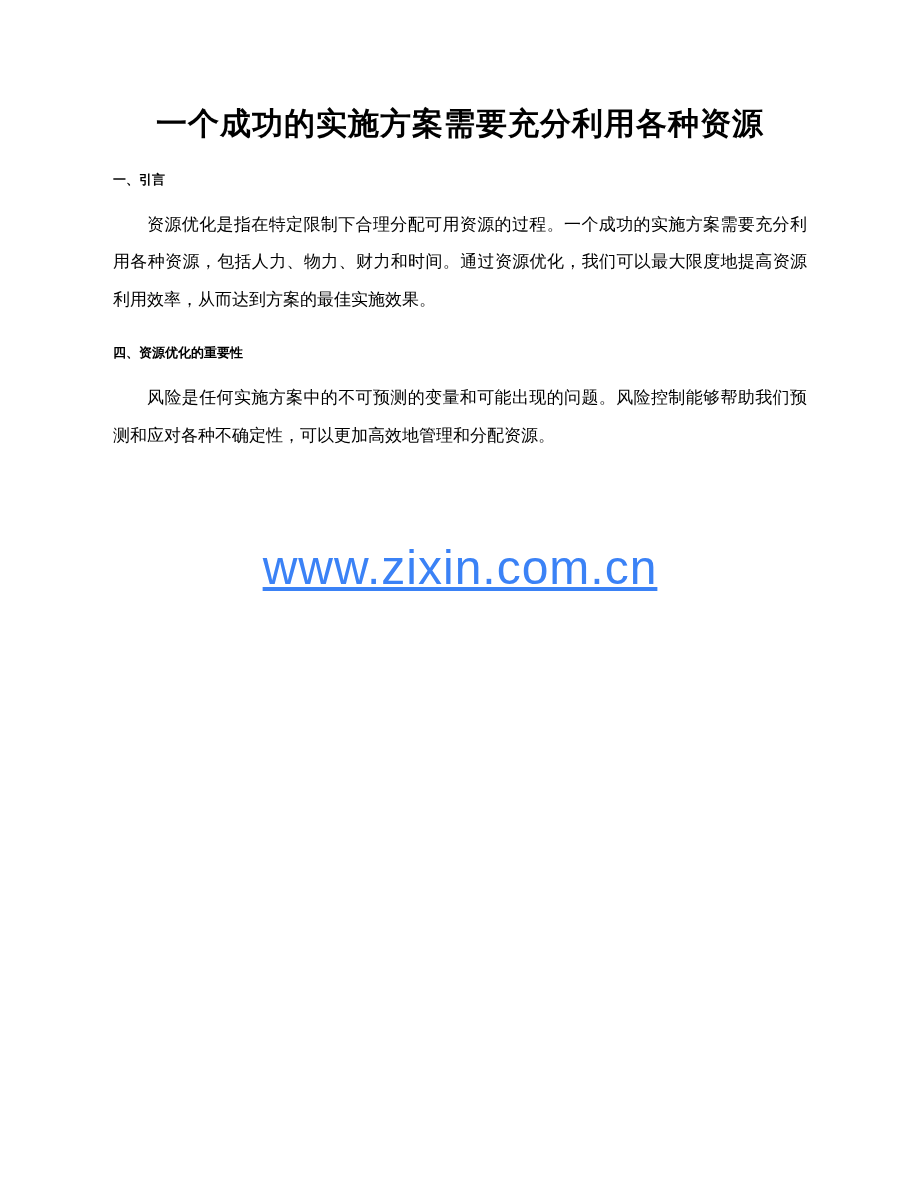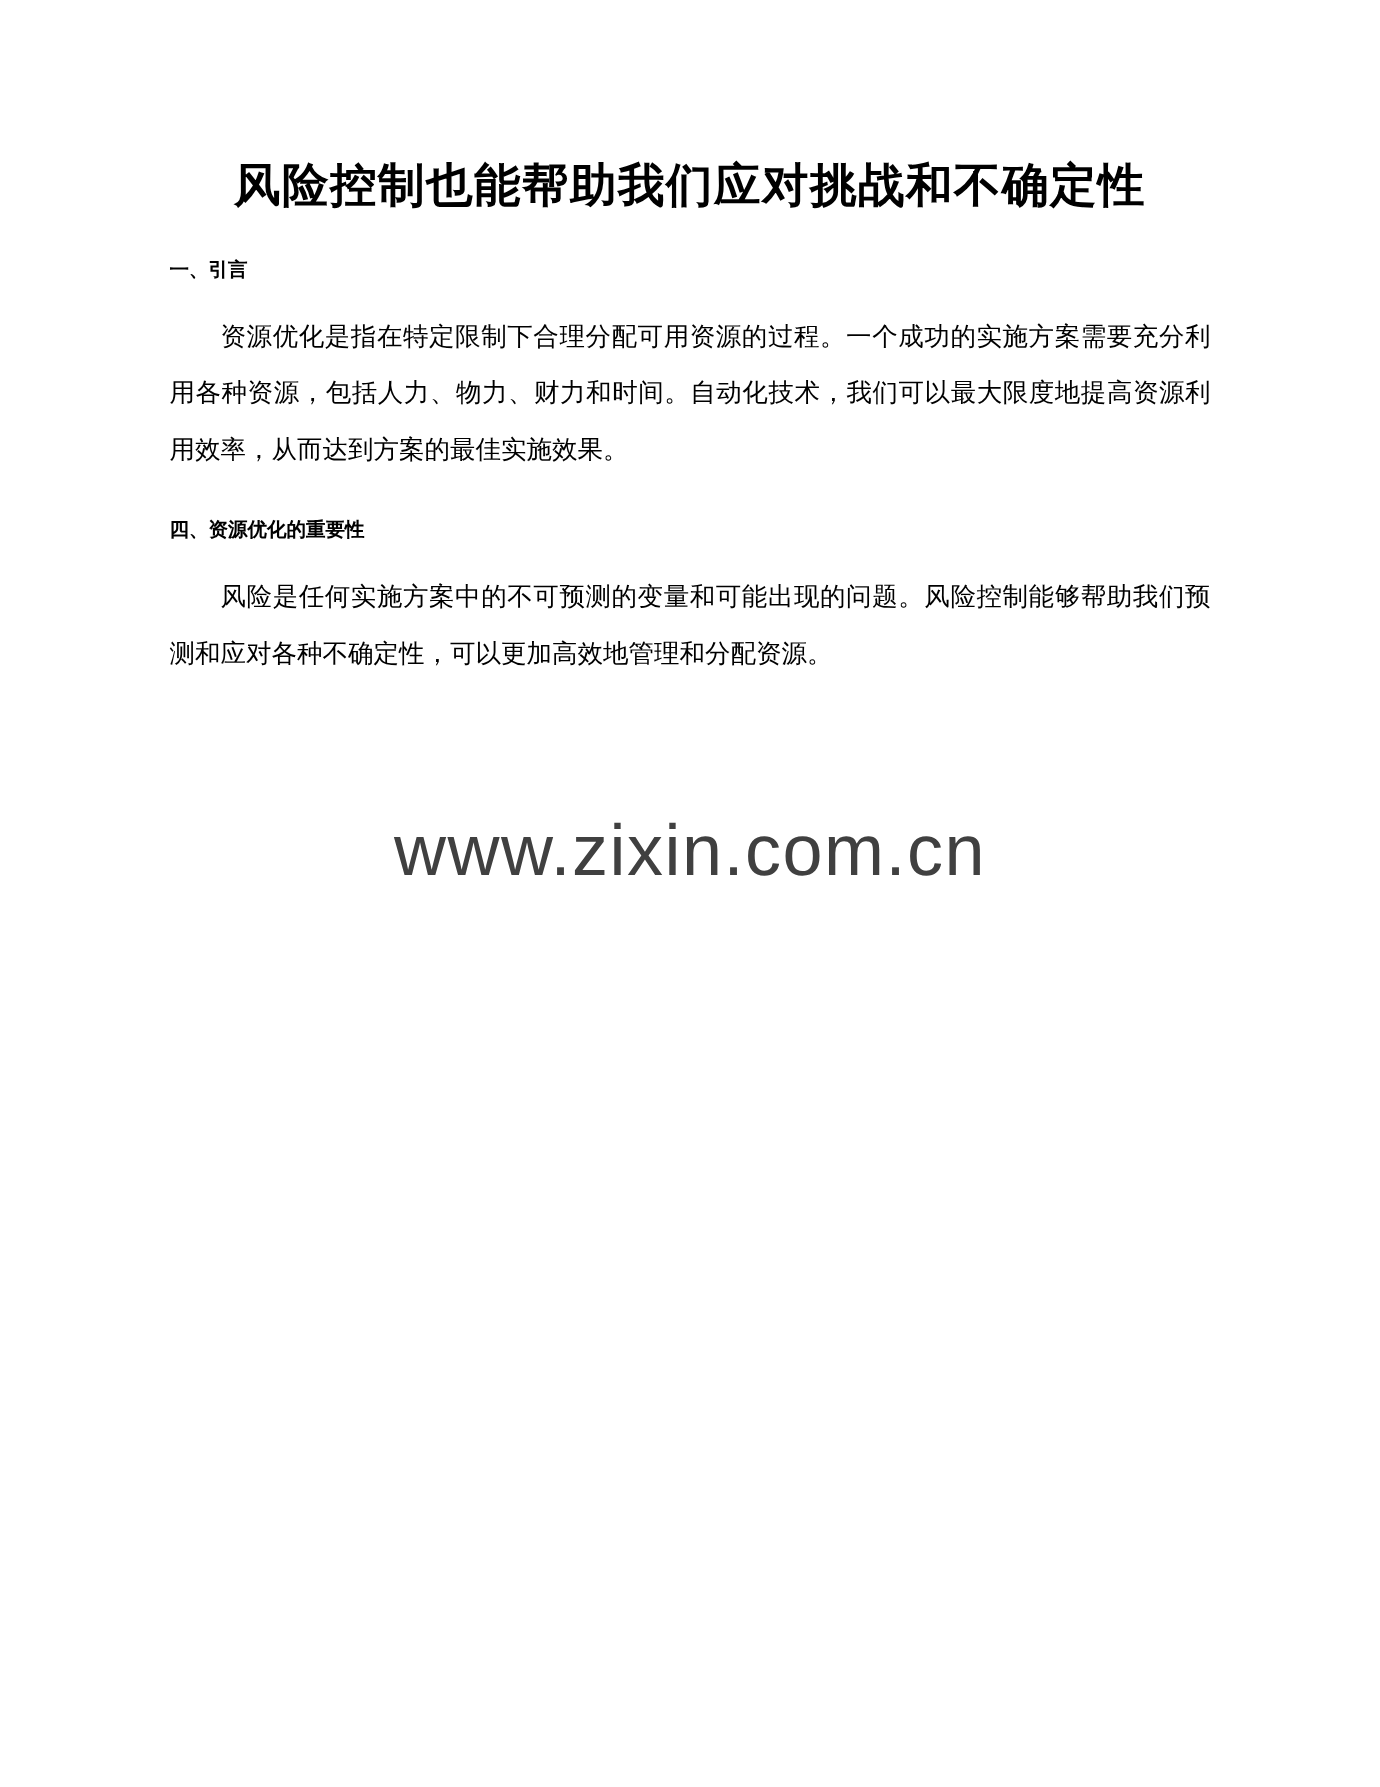--- a/index.html
+++ b/index.html
@@ -51,43 +51,44 @@
     }
     .watermark {
       position: absolute;
       z-index: 0;
       top: 540px;
       left: 50%;
       transform: translateX(-50%);
       font-family: "Liberation Sans", "DejaVu Sans", sans-serif;
       font-size: 48px;
       letter-spacing: 1px;
-      color: #404040;
+      color: #3b82f6;
       white-space: nowrap;
       pointer-events: none;
       user-select: none;
+      text-decoration: underline;
     }
   </style>
 </head>
 <body>
 
 <div class="page">
 
   <div class="watermark">www.zixin.com.cn</div>
 
   <div class="content">
 
-    <h1 class="doc-title">风险控制也能帮助我们应对挑战和不确定性</h1>
+    <h1 class="doc-title">一个成功的实施方案需要充分利用各种资源</h1>
 
     <section class="doc-section">
       <h2 class="section-heading">一、引言</h2>
     </section>
 
     <section class="doc-section">
-      <p class="para">资源优化是指在特定限制下合理分配可用资源的过程。一个成功的实施方案需要充分利用各种资源，包括人力、物力、财力和时间。自动化技术，我们可以最大限度地提高资源利用效率，从而达到方案的最佳实施效果。</p>
+      <p class="para">资源优化是指在特定限制下合理分配可用资源的过程。一个成功的实施方案需要充分利用各种资源，包括人力、物力、财力和时间。通过资源优化，我们可以最大限度地提高资源利用效率，从而达到方案的最佳实施效果。</p>
     </section>
 
 
     <section class="doc-section">
       <h2 class="section-heading">四、资源优化的重要性</h2>
       <p class="para">风险是任何实施方案中的不可预测的变量和可能出现的问题。风险控制能够帮助我们预测和应对各种不确定性，可以更加高效地管理和分配资源。</p>
     </section>
 
 
   </div>

